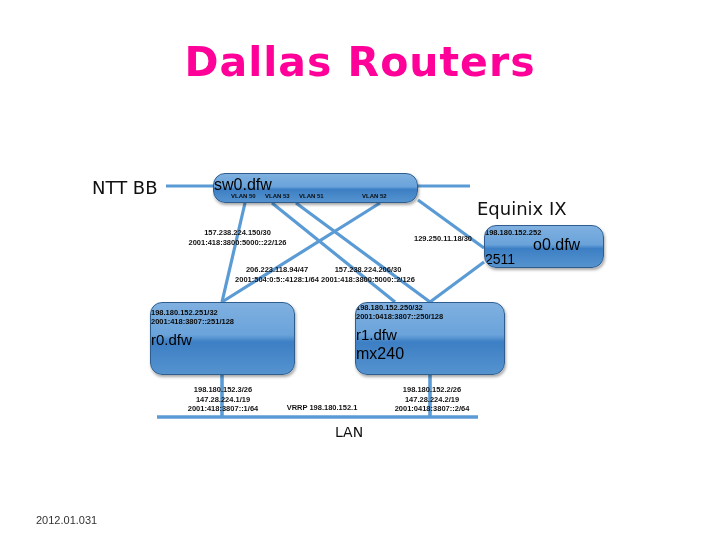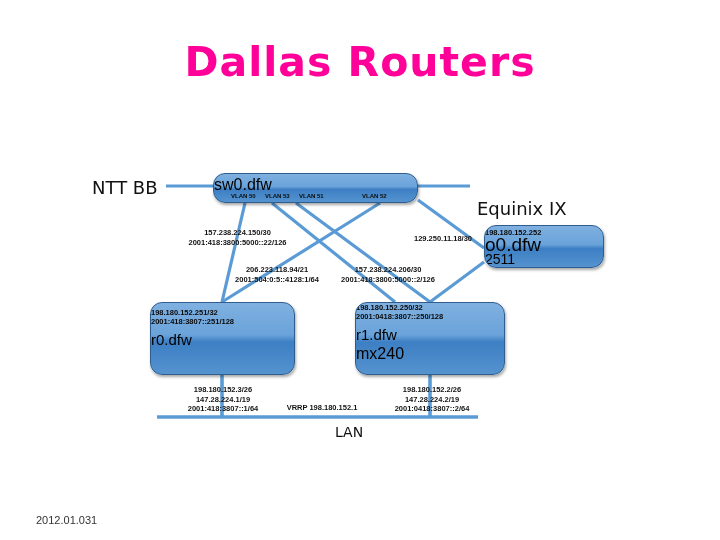--- a/index.html
+++ b/index.html
@@ -93,21 +93,21 @@
   }
 
   
   #o0 {
     left: 484px;
     top: 225px;
     width: 120px;
     height: 43px;
     padding-top: 2px;
   }
-  #o0 .nodename { font-size: 19px; line-height: 15px; }
+  #o0 .nodename { font-size: 16px; line-height: 15px; padding-left: 48px; }
   #o0 .model { font-size: 14px; line-height: 15px; }
 
   
   #r0 {
     left: 150px;
     top: 302px;
     width: 145px;
     height: 73px;
     padding-top: 5px;
   }
@@ -219,25 +219,25 @@
     <div class="nodename">r1.dfw</div>
     <div class="model">mx240</div>
   </div>
 
   <div class="lbl iplbl" style="left:165px; top:228px; width:145px;">
     <div>157.238.224.150/30</div>
     <div>2001:418:3800:5000::22/126</div>
   </div>
 
   <div class="lbl iplbl" style="left:228px; top:265px; width:98px;">
-    <div>206.223.118.94/21</div>
+    <div>206.223.118.94/47</div>
     <div>2001:504:0:5::4128:1/64</div>
   </div>
 
-  <div class="lbl iplbl" style="left:316px; top:265px; width:104px;margin-left:20px;">
+  <div class="lbl iplbl" style="left:316px; top:265px; width:104px;">
     <div>157.238.224.206/30</div>
     <div>2001:418:3800:5000::2/126</div>
   </div>
 
   <div class="lbl iplbl" style="left:398px; top:234px; width:90px;">
     <div>129.250.11.18/30</div>
   </div>
 
   <div class="lbl iplbl" style="left:158px; top:385px; width:130px;">
     <div>198.180.152.3/26</div>

